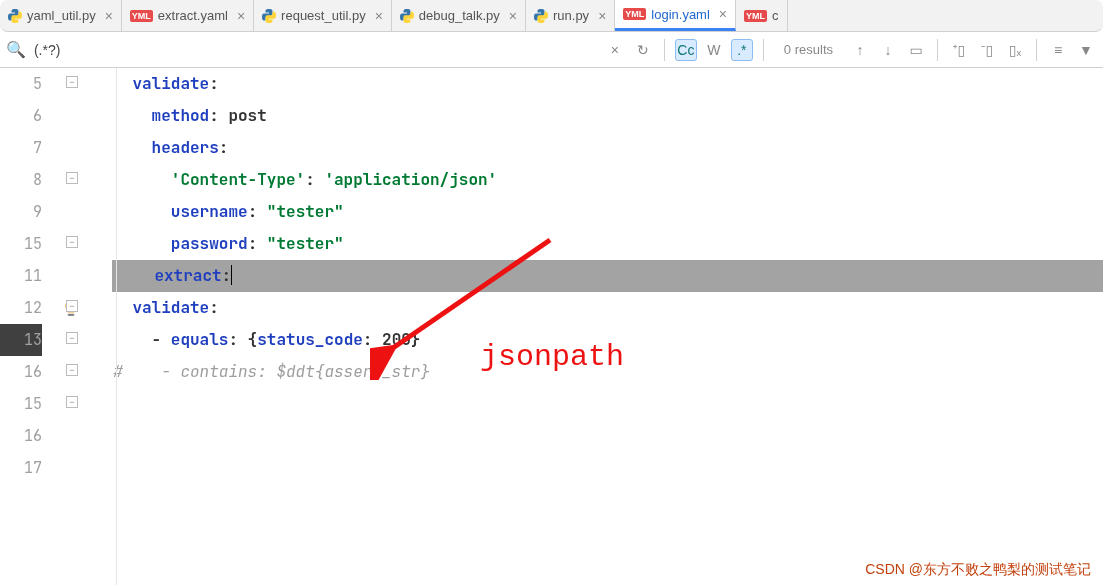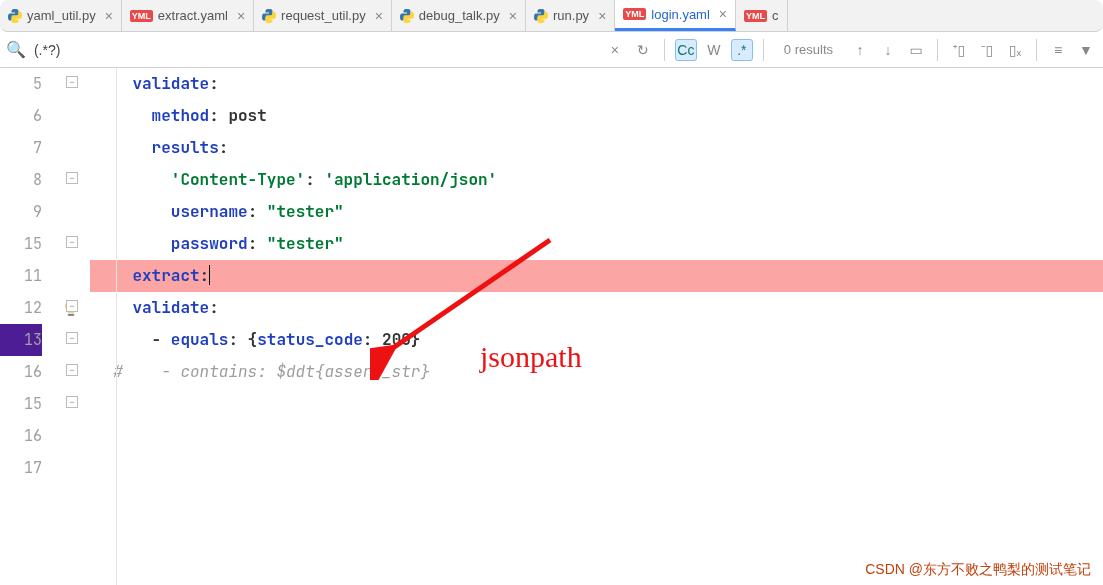--- a/index.html
+++ b/index.html
@@ -18,36 +18,36 @@
 .search-input { flex: none; width: 320px; border: none; outline: none; font-size: 14px; font-family: inherit; color: #444; padding: 2px; }
 .sb-btn { width: 22px; height: 22px; display: flex; align-items: center; justify-content: center; color: #888; cursor: pointer; border-radius: 3px; font-size: 14px; }
 .sb-btn.on { background: #d9ecff; color: #0f766e; border: 1px solid #8bbef0; }
 .sb-sep { width: 1px; height: 22px; background: #d0d0d0; margin: 0 4px; }
 .sb-spacer { flex: 1; }
 .results { color: #888; font-size: 13px; margin: 0 10px; }
 
 .editor { display: flex; height: calc(100% - 68px); position: relative; }
 .gutter { width: 60px; background: #fff; text-align: right; padding-right: 18px; color: #a0a0a0; font-family: "JetBrains Mono", Consolas, monospace; font-size: 15px; line-height: 32px; user-select: none; }
 .gutter .ln { height: 32px; }
-.gutter .ln.hl { background: #4c1d95; }
+.gutter .ln.hl { background: #404040; }
 .fold-col { width: 30px; position: relative; background: #fff; }
 .fold-mark { position: absolute; left: 6px; width: 12px; height: 12px; border: 1px solid #bbb; background: #fff; font-size: 9px; line-height: 10px; text-align: center; color: #888; cursor: pointer; }
 .bulb { position: absolute; left: 2px; width: 18px; height: 18px; color: #f5a623; }
 .code { flex: 1; font-family: "JetBrains Mono", Consolas, monospace; font-size: 16px; line-height: 32px; font-weight: 600; position: relative; }
 .row { height: 32px; white-space: pre; padding-left: 4px; }
-.row.hl { background: #fca5a5; }
+.row.hl { background: #a3a3a3; margin-left: 22px; }
 .k { color: #1f3fbf; }
 .s { color: #007a33; }
 .c { color: #9e9e9e; font-style: italic; font-weight: 400; }
 .p { color: #333; }
 .caret { display: inline-block; border-left: 1.5px solid #000; height: 20px; vertical-align: middle; margin-bottom: 3px; }
 .vguide { position: absolute; top: 0; bottom: 0; width: 1px; background: #e6e6e6; }
 
 .anno-arrow { position: absolute; pointer-events: none; }
-.anno-text { position: absolute; color: #e11; font-size: 30px; font-family: Liberation Serif, serif; pointer-events: none; }
+.anno-text { position: absolute; color: #e11; font-size: 30px; font-family: Liberation Mono, monospace; pointer-events: none; }
 .watermark { position: absolute; right: 12px; bottom: 6px; color: #c2410c; font-size: 14px; pointer-events: none; }
 </style>
 </head>
 <body>
 
 <div class="tabs">
   <div class="tab">
     <svg class="py-icon" viewBox="0 0 16 16">
         <path fill="#3776ab" d="M8 0C4 0 4 2 4 2v2h4v1H2s-2 0-2 4 2 4 2 4h2v-2s0-2 2-2h4s2 0 2-2V2s0-2-4-2z"></path>
         <path fill="#ffd43b" d="M8 16c4 0 4-2 4-2v-2H8v-1h6s2 0 2-4-2-4-2-4h-2v2s0 2-2 2H6s-2 0-2 2v5s0 2 4 2z"></path>
@@ -145,21 +145,21 @@
       </svg>
     <div class="fold-mark" style="top:232px">−</div>
     <div class="fold-mark" style="top:264px">−</div>
     <div class="fold-mark" style="top:296px">−</div>
     <div class="fold-mark" style="top:328px">−</div>
   </div>
   <div class="code">
     <div class="vguide" style="left:26px"></div>
     <div class="row"><span class="p">    </span><span class="k">validate</span><span class="p">:</span></div>
     <div class="row"><span class="p">      </span><span class="k">method</span><span class="p">: post</span></div>
-    <div class="row"><span class="p">      </span><span class="k">results</span><span class="p">:</span></div>
+    <div class="row"><span class="p">      </span><span class="k">headers</span><span class="p">:</span></div>
     <div class="row"><span class="p">        </span><span class="s">'Content-Type'</span><span class="p">: </span><span class="s">'application/json'</span></div>
     <div class="row"><span class="p">        </span><span class="k">username</span><span class="p">: </span><span class="s">"tester"</span></div>
     <div class="row"><span class="p">        </span><span class="k">password</span><span class="p">: </span><span class="s">"tester"</span></div>
     <div class="row hl"><span class="p">    </span><span class="k">extract</span><span class="p">:</span><span class="caret"></span></div>
     <div class="row"><span class="p">    </span><span class="k">validate</span><span class="p">:</span></div>
     <div class="row"><span class="p">      - </span><span class="k">equals</span><span class="p">: {</span><span class="k">status_code</span><span class="p">: 200}</span></div>
     <div class="row"><span class="p">  </span><span class="c">#    - contains: $ddt{assert_str}</span></div>
   </div>
 </div>
 

